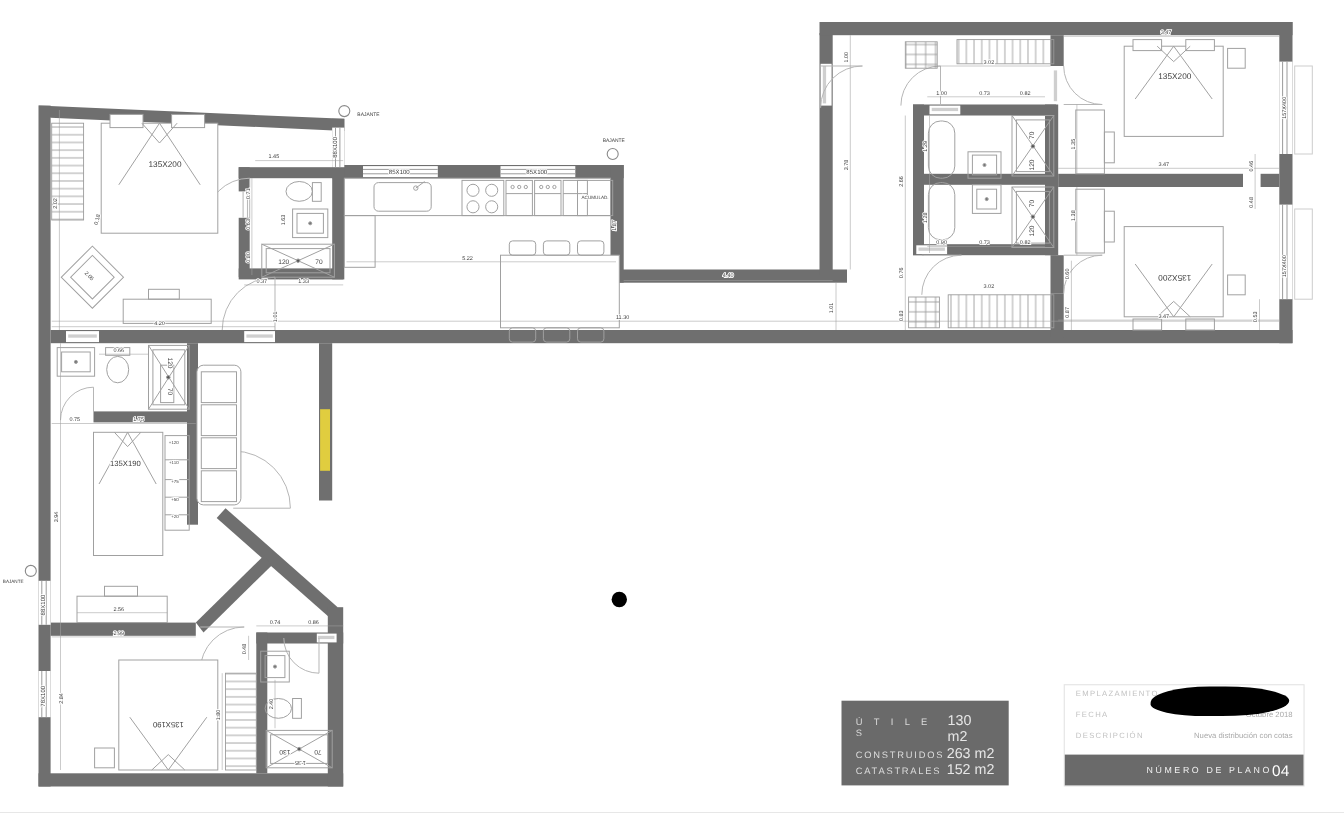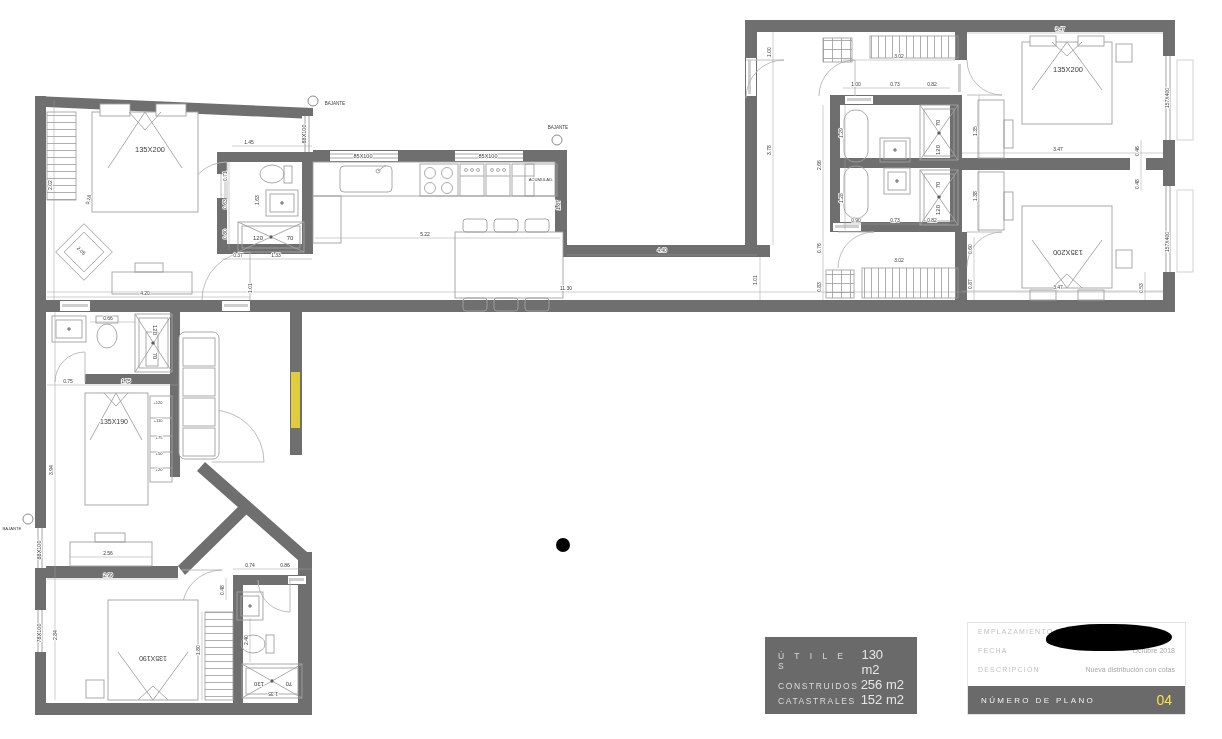--- a/index.html
+++ b/index.html
@@ -13,23 +13,23 @@
   .avalue{color:#e6e6e6;font-size:13px;}
   
   .tblock{position:absolute;left:967px;top:622px;width:219px;height:93px;background:#fff;
           border:1px solid #e3e3e3;box-sizing:border-box;display:flex;flex-direction:column;}
   .tb-top{flex:1;padding:5px 10px 2px 10px;display:flex;flex-direction:column;justify-content:space-between;position:relative;}
   .trow{display:flex;justify-content:space-between;align-items:baseline;height:18px;}
   .tlabel{color:#c2c2c2;font-size:7px;letter-spacing:1.2px;}
   .tvalue{color:#a9a9a9;font-size:7px;}
   .blob{position:absolute;left:78px;top:1px;width:126px;height:27px;background:#000;
         border-radius:48% 52% 55% 45% / 62% 55% 58% 45%;}
-  .tb-bar{height:28px;background:#6a6a6a;display:flex;justify-content:space-between;align-items:center;padding:0 13px;}
+  .tb-bar{height:28px;background:#6a6a6a;display:flex;justify-content:flex-end;align-items:center;padding:0 13px;}
   .tb-bar .nlabel{color:#f2f2f2;font-size:8px;letter-spacing:2.4px;}
-  .tb-bar .nvalue{color:#fde047;font-size:14px;}
+  .tb-bar .nvalue{color:#ffffff;font-size:14px;}
   .dot{position:absolute;left:556px;top:538px;width:14px;height:14px;border-radius:50%;background:#000;}
 </style>
 </head>
 <body>
 
 <div id="stage">
 
 <svg width="1222" height="739" viewBox="0 0 1222 739">
   <defs>
     <pattern id="hatchV" width="7" height="8" patternUnits="userSpaceOnUse">
@@ -500,21 +500,21 @@
 <div class="dot"></div>
 
 
 <div class="areas">
   <div class="arow">
     <span class="alabel" style="letter-spacing:4px">Ú T I L E S</span>
     <span class="avalue">130 m2</span>
   </div>
   <div class="arow">
     <span class="alabel">CONSTRUIDOS</span>
-    <span class="avalue">256 m2</span>
+    <span class="avalue">263 m2</span>
   </div>
   <div class="arow">
     <span class="alabel">CATASTRALES</span>
     <span class="avalue">152 m2</span>
   </div>
 </div>
 
 
 <div class="tblock">
   <div class="tb-top">

